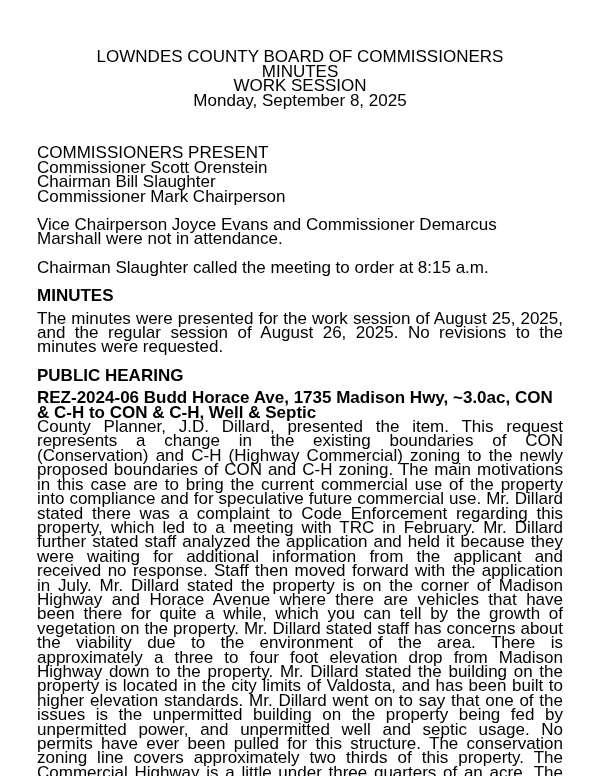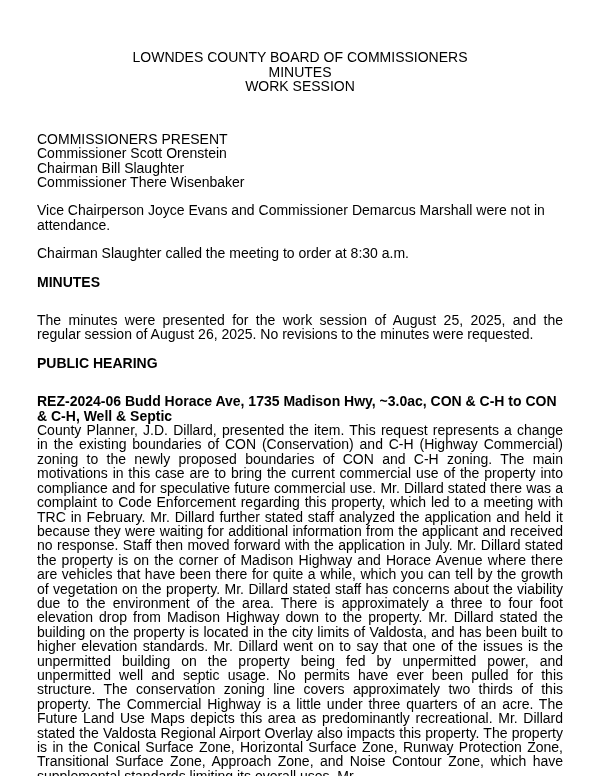--- a/index.html
+++ b/index.html
@@ -11,65 +11,66 @@
     width: 600px;
     height: 776px;
     font-family: "Liberation Sans", sans-serif;
     color: #000000;
   }
   .page {
     box-sizing: border-box;
     width: 600px;
     height: 776px;
     padding: 50px 37px 20px 37px;
-    font-size: 14px;
+    font-size: 17px;
     line-height: 14.4px;
     overflow: hidden;
   }
   .title-block {
     text-align: center;
     margin-bottom: 38px;
   }
   .title-block div {
     line-height: 14.6px;
   }
   .block {
     margin-top: 14px;
   }
   .heading-bold {
     font-weight: bold;
   }
   .para {
     text-align: justify;
   }
   .sub-body {
-    margin-top: 24px;
+    margin-top: 8px;
   }
 </style>
 </head>
 <body>
 
 <div class="page">
 
   <header class="title-block">
     <div>LOWNDES COUNTY BOARD OF COMMISSIONERS</div>
     <div>MINUTES</div>
     <div>WORK SESSION</div>
+    <div>Monday, September 8, 2025</div>
   </header>
 
   <section>
     <div>COMMISSIONERS PRESENT</div>
     <div>Commissioner Scott Orenstein</div>
     <div>Chairman Bill Slaughter</div>
-    <div>Commissioner There Wisenbaker</div>
+    <div>Commissioner Mark Chairperson</div>
   </section>
 
   <p class="block" style="margin-bottom:4px;">Vice Chairperson Joyce Evans and Commissioner Demarcus Marshall were not in attendance.</p>
 
-  <p class="block" style="margin-bottom:0;">Chairman Slaughter called the meeting to order at 8:30 a.m.</p>
+  <p class="block" style="margin-bottom:0;">Chairman Slaughter called the meeting to order at 8:15 a.m.</p>
 
   <section class="block">
     <div class="heading-bold">MINUTES</div>
     <div class="para sub-body">The minutes were presented for the work session of August 25, 2025, and the regular session of August 26, 2025. No revisions to the minutes were requested.</div>
   </section>
 
   <section class="block">
     <div class="heading-bold">PUBLIC HEARING</div>
     <div class="sub-body">
       <div class="heading-bold">REZ-2024-06 Budd Horace Ave, 1735 Madison Hwy, ~3.0ac, CON &amp; C-H to CON &amp; C-H, Well &amp; Septic</div>

